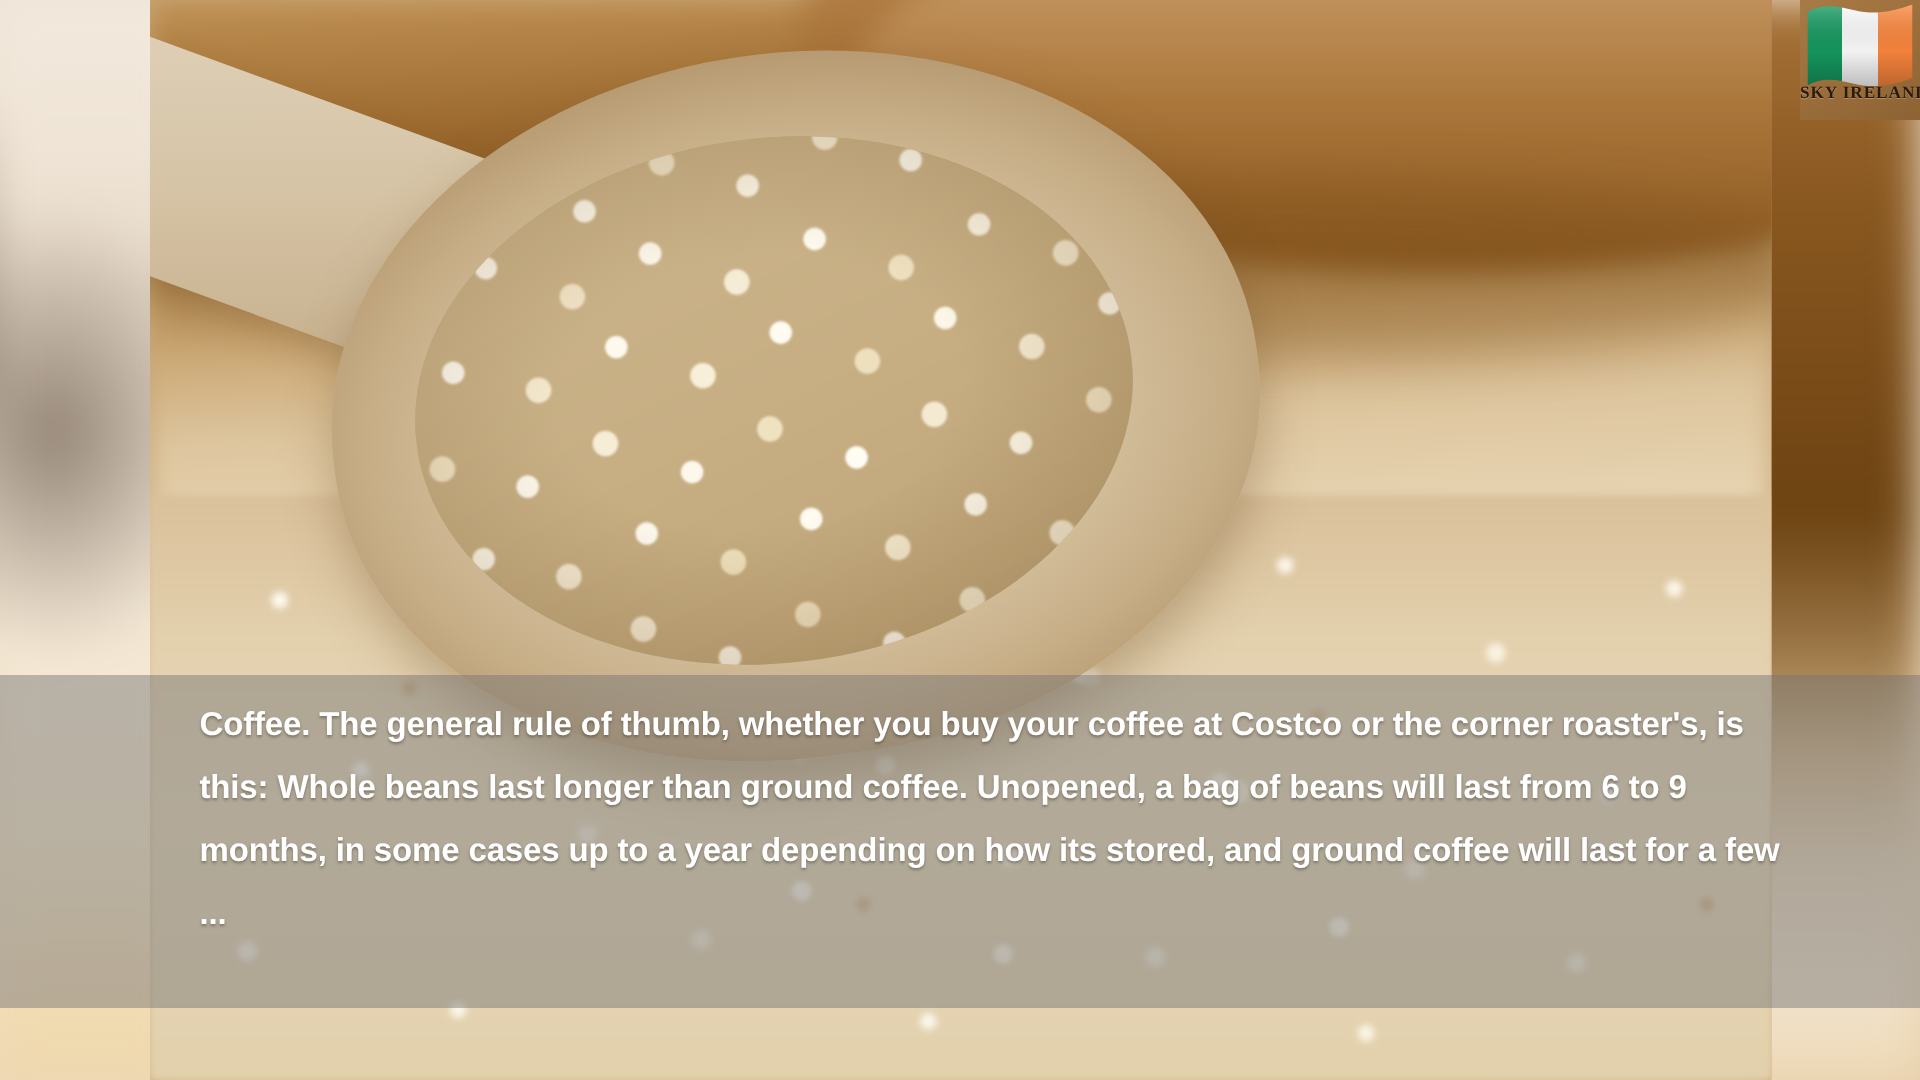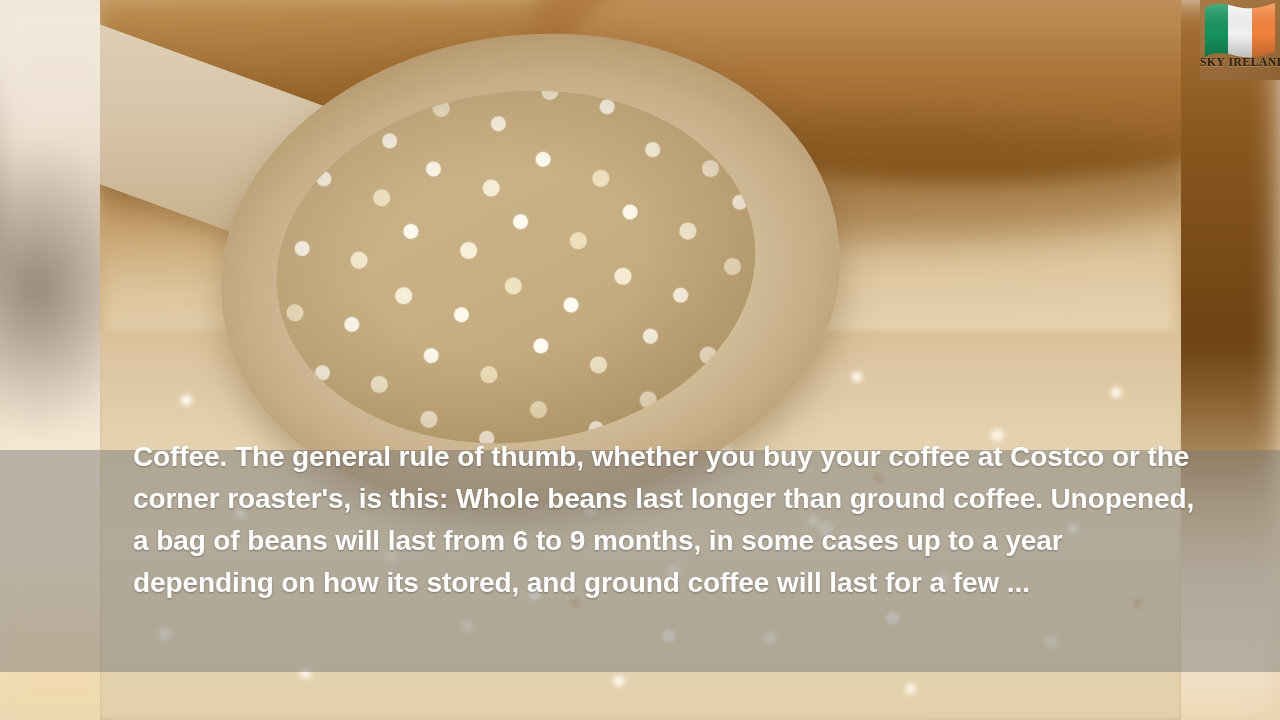--- a/index.html
+++ b/index.html
@@ -308,25 +308,25 @@
     position: absolute;
     left: 0;
     top: 450px;
     width: 1280px;
     height: 222px;
     background: rgba(116,116,116,0.47);
   }
   .caption-text {
     position: absolute;
     left: 133px;
-    top: 436px;
+    top: 462px;
     width: 1070px;
     color: #ffffff;
     font-family: "Liberation Sans", sans-serif;
-    font-size: 28px;
+    font-size: 22px;
     font-weight: bold;
     line-height: 42px;
     letter-spacing: -0.1px;
     text-shadow: 0 1px 2px rgba(60,50,40,0.45);
     white-space: pre-wrap;
   }
 
   
   .logo {
     position: absolute;

